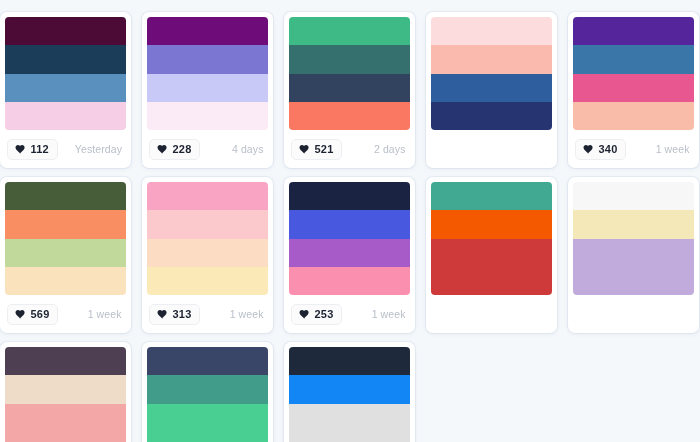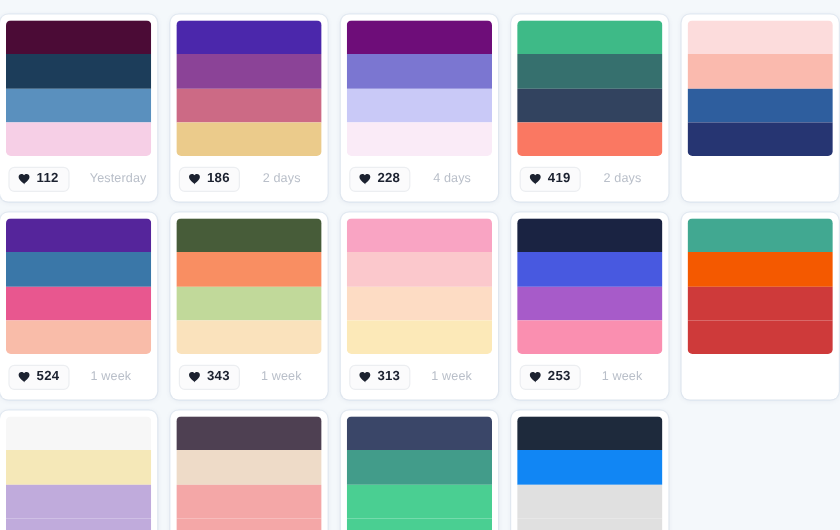--- a/index.html
+++ b/index.html
@@ -25,21 +25,21 @@
   }
 
   .palette-card {
     background: #ffffff;
     border-radius: 7px;
     box-shadow: 0 1px 4px rgba(60, 80, 110, 0.08),
                 0 0 0 1px rgba(220, 230, 240, 0.55);
     width: 131px;
     height: 156px;
     margin: 0 auto;
-    padding: 5px 18px 0 5px;
+    padding: 5px 5px 0 5px;
     display: flex;
     flex-direction: column;
     overflow: hidden;
   }
 
   .swatch-stack {
     width: 121px;
     height: 113px;
     border-radius: 4px;
     overflow: hidden;
@@ -113,39 +113,20 @@
               <path fill="#1c2230" d="M12 21.35l-1.7-1.56C4.3 14.3 1 11.3 1 7.6 1 4.6 3.4 2.2 6.4 2.2c1.8 0 3.5.84 4.6 2.18C12.1 3.04 13.8 2.2 15.6 2.2c3 0 5.4 2.4 5.4 5.4 0 3.7-3.3 6.7-9.3 12.19L12 21.35z"></path>
             </svg>
           </span>
           <span class="like-count">112</span>
         </div>
         <span class="card-date">Yesterday</span>
       </div>
     </div>
     <div class="palette-card">
       <div class="swatch-stack">
-        <div class="swatch" style="background: rgb(75, 39, 171);"></div>
-        <div class="swatch" style="background: rgb(139, 67, 151);"></div>
-        <div class="swatch" style="background: rgb(204, 106, 133);"></div>
-        <div class="swatch" style="background: rgb(235, 203, 139);"></div>
-      </div>
-      <div class="card-footer">
-        <div class="like-pill">
-          <span>
-            <svg class="heart-icon" viewBox="0 0 24 22" xmlns="http://www.w3.org/2000/svg">
-              <path fill="#1c2230" d="M12 21.35l-1.7-1.56C4.3 14.3 1 11.3 1 7.6 1 4.6 3.4 2.2 6.4 2.2c1.8 0 3.5.84 4.6 2.18C12.1 3.04 13.8 2.2 15.6 2.2c3 0 5.4 2.4 5.4 5.4 0 3.7-3.3 6.7-9.3 12.19L12 21.35z"></path>
-            </svg>
-          </span>
-          <span class="like-count">186</span>
-        </div>
-        <span class="card-date">2 days</span>
-      </div>
-    </div>
-    <div class="palette-card">
-      <div class="swatch-stack">
         <div class="swatch" style="background: rgb(110, 13, 121);"></div>
         <div class="swatch" style="background: rgb(123, 118, 209);"></div>
         <div class="swatch" style="background: rgb(201, 201, 247);"></div>
         <div class="swatch" style="background: rgb(250, 235, 247);"></div>
       </div>
       <div class="card-footer">
         <div class="like-pill">
           <span>
             <svg class="heart-icon" viewBox="0 0 24 22" xmlns="http://www.w3.org/2000/svg">
               <path fill="#1c2230" d="M12 21.35l-1.7-1.56C4.3 14.3 1 11.3 1 7.6 1 4.6 3.4 2.2 6.4 2.2c1.8 0 3.5.84 4.6 2.18C12.1 3.04 13.8 2.2 15.6 2.2c3 0 5.4 2.4 5.4 5.4 0 3.7-3.3 6.7-9.3 12.19L12 21.35z"></path>
@@ -163,21 +144,21 @@
         <div class="swatch" style="background: rgb(50, 67, 95);"></div>
         <div class="swatch" style="background: rgb(250, 120, 98);"></div>
       </div>
       <div class="card-footer">
         <div class="like-pill">
           <span>
             <svg class="heart-icon" viewBox="0 0 24 22" xmlns="http://www.w3.org/2000/svg">
               <path fill="#1c2230" d="M12 21.35l-1.7-1.56C4.3 14.3 1 11.3 1 7.6 1 4.6 3.4 2.2 6.4 2.2c1.8 0 3.5.84 4.6 2.18C12.1 3.04 13.8 2.2 15.6 2.2c3 0 5.4 2.4 5.4 5.4 0 3.7-3.3 6.7-9.3 12.19L12 21.35z"></path>
             </svg>
           </span>
-          <span class="like-count">419</span>
+          <span class="like-count">521</span>
         </div>
         <span class="card-date">2 days</span>
       </div>
     </div>
     <div class="palette-card">
       <div class="swatch-stack">
         <div class="swatch" style="background: rgb(252, 220, 220);"></div>
         <div class="swatch" style="background: rgb(250, 186, 174);"></div>
         <div class="swatch" style="background: rgb(46, 94, 158);"></div>
         <div class="swatch" style="background: rgb(38, 53, 114);"></div>
@@ -190,40 +171,40 @@
         <div class="swatch" style="background: rgb(232, 87, 143);"></div>
         <div class="swatch" style="background: rgb(249, 188, 169);"></div>
       </div>
       <div class="card-footer">
         <div class="like-pill">
           <span>
             <svg class="heart-icon" viewBox="0 0 24 22" xmlns="http://www.w3.org/2000/svg">
               <path fill="#1c2230" d="M12 21.35l-1.7-1.56C4.3 14.3 1 11.3 1 7.6 1 4.6 3.4 2.2 6.4 2.2c1.8 0 3.5.84 4.6 2.18C12.1 3.04 13.8 2.2 15.6 2.2c3 0 5.4 2.4 5.4 5.4 0 3.7-3.3 6.7-9.3 12.19L12 21.35z"></path>
             </svg>
           </span>
-          <span class="like-count">524</span>
+          <span class="like-count">340</span>
         </div>
         <span class="card-date">1 week</span>
       </div>
     </div>
     <div class="palette-card">
       <div class="swatch-stack">
         <div class="swatch" style="background: rgb(71, 92, 57);"></div>
         <div class="swatch" style="background: rgb(249, 142, 98);"></div>
         <div class="swatch" style="background: rgb(193, 217, 154);"></div>
         <div class="swatch" style="background: rgb(250, 226, 188);"></div>
       </div>
       <div class="card-footer">
         <div class="like-pill">
           <span>
             <svg class="heart-icon" viewBox="0 0 24 22" xmlns="http://www.w3.org/2000/svg">
               <path fill="#1c2230" d="M12 21.35l-1.7-1.56C4.3 14.3 1 11.3 1 7.6 1 4.6 3.4 2.2 6.4 2.2c1.8 0 3.5.84 4.6 2.18C12.1 3.04 13.8 2.2 15.6 2.2c3 0 5.4 2.4 5.4 5.4 0 3.7-3.3 6.7-9.3 12.19L12 21.35z"></path>
             </svg>
           </span>
-          <span class="like-count">343</span>
+          <span class="like-count">569</span>
         </div>
         <span class="card-date">1 week</span>
       </div>
     </div>
     <div class="palette-card">
       <div class="swatch-stack">
         <div class="swatch" style="background: rgb(249, 164, 195);"></div>
         <div class="swatch" style="background: rgb(251, 200, 204);"></div>
         <div class="swatch" style="background: rgb(253, 220, 196);"></div>
         <div class="swatch" style="background: rgb(252, 233, 184);"></div>

